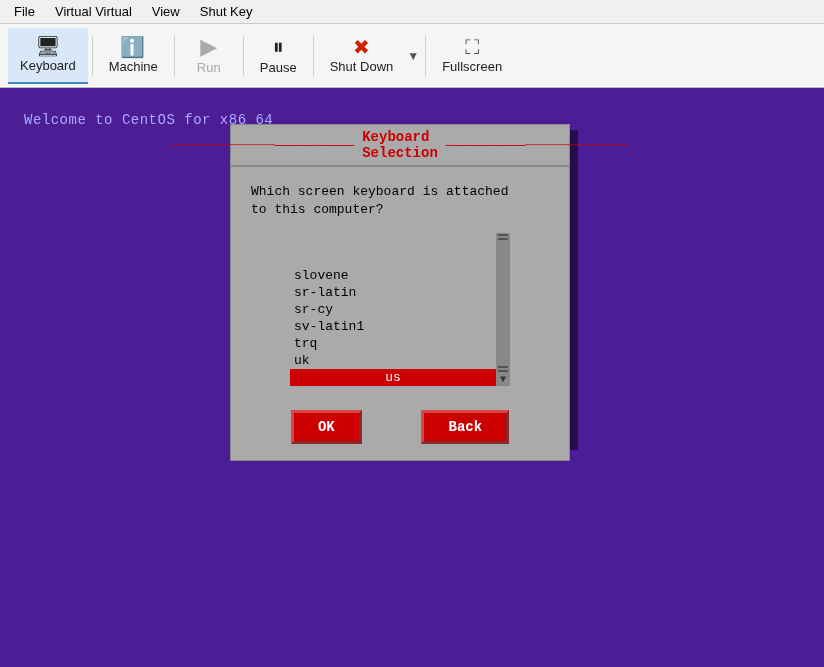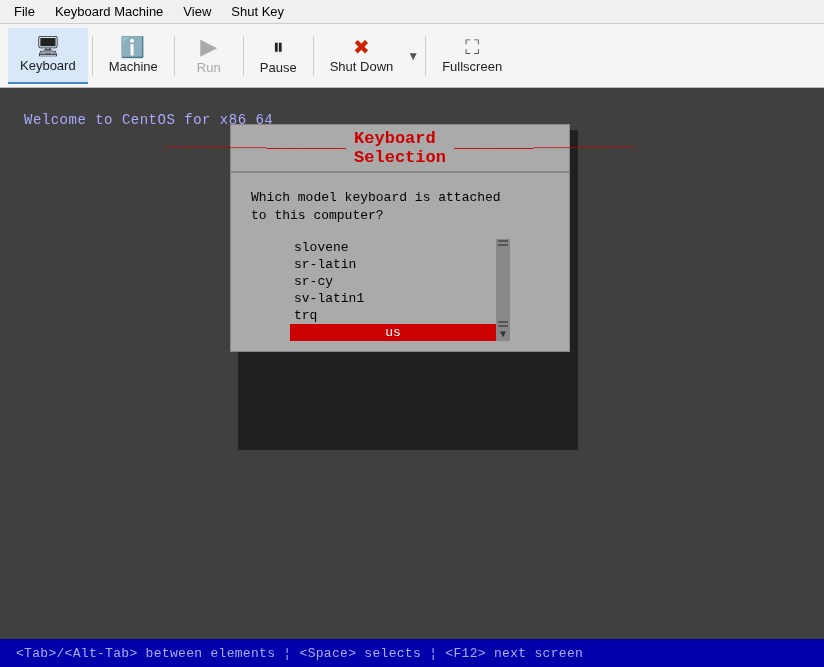--- a/index.html
+++ b/index.html
@@ -74,21 +74,21 @@
       cursor: pointer;
       border: none;
       background: none;
       height: 56px;
       font-size: 10px;
       color: #555;
     }
 
     
     #console-area {
-      background: #404040;
+      background: #4c1d95;
       width: 824px;
       height: 579px;
       position: relative;
       font-family: 'Courier New', monospace;
       font-size: 14px;
     }
 
     
     #welcome-text {
       position: absolute;
@@ -120,21 +120,21 @@
     }
     #dialog-title-bar::before,
     #dialog-title-bar::after {
       content: '─────────────────';
       color: #cc0000;
       font-size: 10px;
     }
     #dialog-title {
       color: #cc0000;
       font-family: 'Courier New', monospace;
-      font-size: 17px;
+      font-size: 14px;
       font-weight: bold;
       padding: 0 8px;
     }
     #dialog-content {
       padding: 16px 20px 10px 20px;
       font-family: 'Courier New', monospace;
       font-size: 13px;
       color: #000;
     }
     #dialog-question {
@@ -158,20 +158,21 @@
 
     
     #list-wrapper {
       display: flex;
       width: 220px;
       margin: 0 auto;
     }
     #list-items {
       flex: 1;
       background: #aaaaaa;
+      margin-top: 34px;
     }
     #list-scrollbar {
       width: 14px;
       background: #888;
       display: flex;
       flex-direction: column;
       align-items: center;
     }
     .scroll-dots-row {
       width: 10px;
@@ -235,21 +236,21 @@
     .icon-console { font-size: 20px; }
     .icon-details { font-size: 20px; color: #1a6abf; }
     .icon-shutdown { font-size: 20px; color: #cc2200; }
     .icon-fullscreen { font-size: 20px; color: #555; }
   </style>
 </head>
 <body>
 
 <div id="menubar">
   <span class="menu-item">File</span>
-  <span class="menu-item">Keyboard Machine</span>
+  <span class="menu-item">Virtual Virtual</span>
   <span class="menu-item">View</span>
   <span class="menu-item">Shut Key</span>
 </div>
 
 <div id="toolbar">
 
   <button class="toolbar-btn active">
     <span class="toolbar-icon icon-console">🖥</span>
     <span>Keyboard</span>
   </button>
@@ -304,42 +305,44 @@
   <div id="dialog">
 
     <div id="dialog-title-bar">
       <span style="color:#cc0000; font-family:monospace; font-size:11px;">────────────</span>
       <span id="dialog-title">Keyboard Selection</span>
       <span style="color:#cc0000; font-family:monospace; font-size:11px;">────────────</span>
     </div>
 
     <div id="dialog-content">
       <div id="dialog-question">
-        <span>Which model keyboard is attached</span><br>
+        <span>Which screen keyboard is attached</span><br>
         <span>to this computer?</span>
       </div>
 
       <div id="list-wrapper">
         <div id="list-items">
 
         <div class="kb-item">slovene</div>
             <div class="kb-item">sr-latin</div>
             <div class="kb-item">sr-cy</div>
             <div class="kb-item">sv-latin1</div>
             <div class="kb-item">trq</div>
+            <div class="kb-item">uk</div>
             <div class="kb-item selected">us</div>
           </div>
         <div id="list-scrollbar">
           <div class="scroll-dots-row"></div>
           <div style="flex:1; background:#777;"></div>
           <div class="scroll-dots-row"></div>
           <div style="color:#333; font-size:10px; padding:1px 0;">▼</div>
         </div>
       </div>
     </div>
 
+    <div id="dialog-buttons">
+      <button class="dialog-btn">OK</button>
+      <button class="dialog-btn">Back</button>
+    </div>
   </div>
 
-  <div id="status-bar">
-    <span>  &lt;Tab&gt;/&lt;Alt-Tab&gt; between elements    ¦    &lt;Space&gt; selects    ¦    &lt;F12&gt; next screen</span>
-  </div>
 
 </div>
 
 </body></html>

